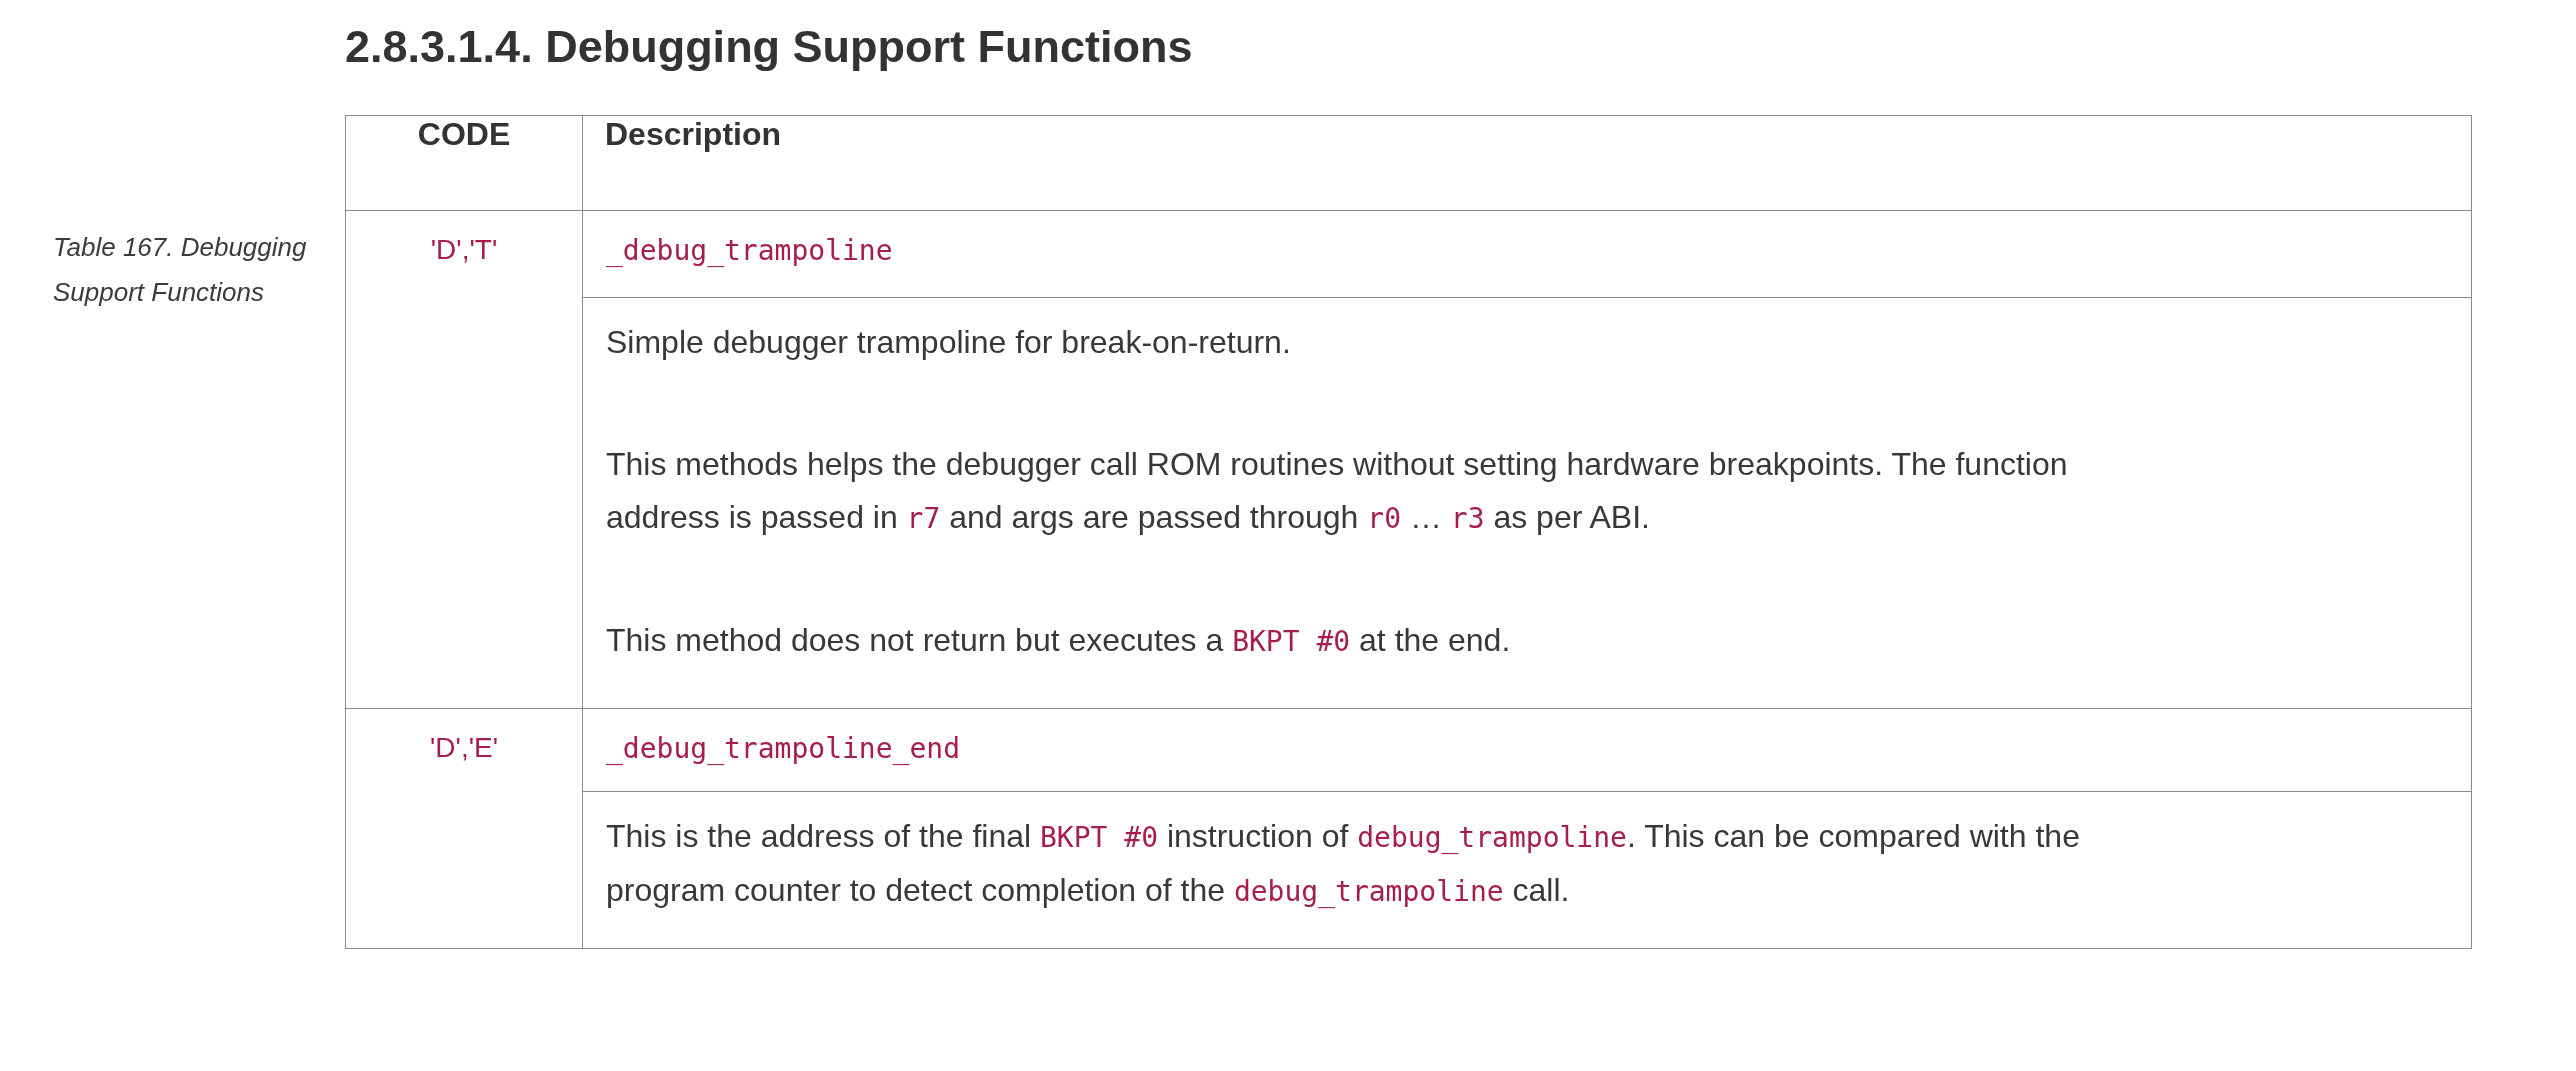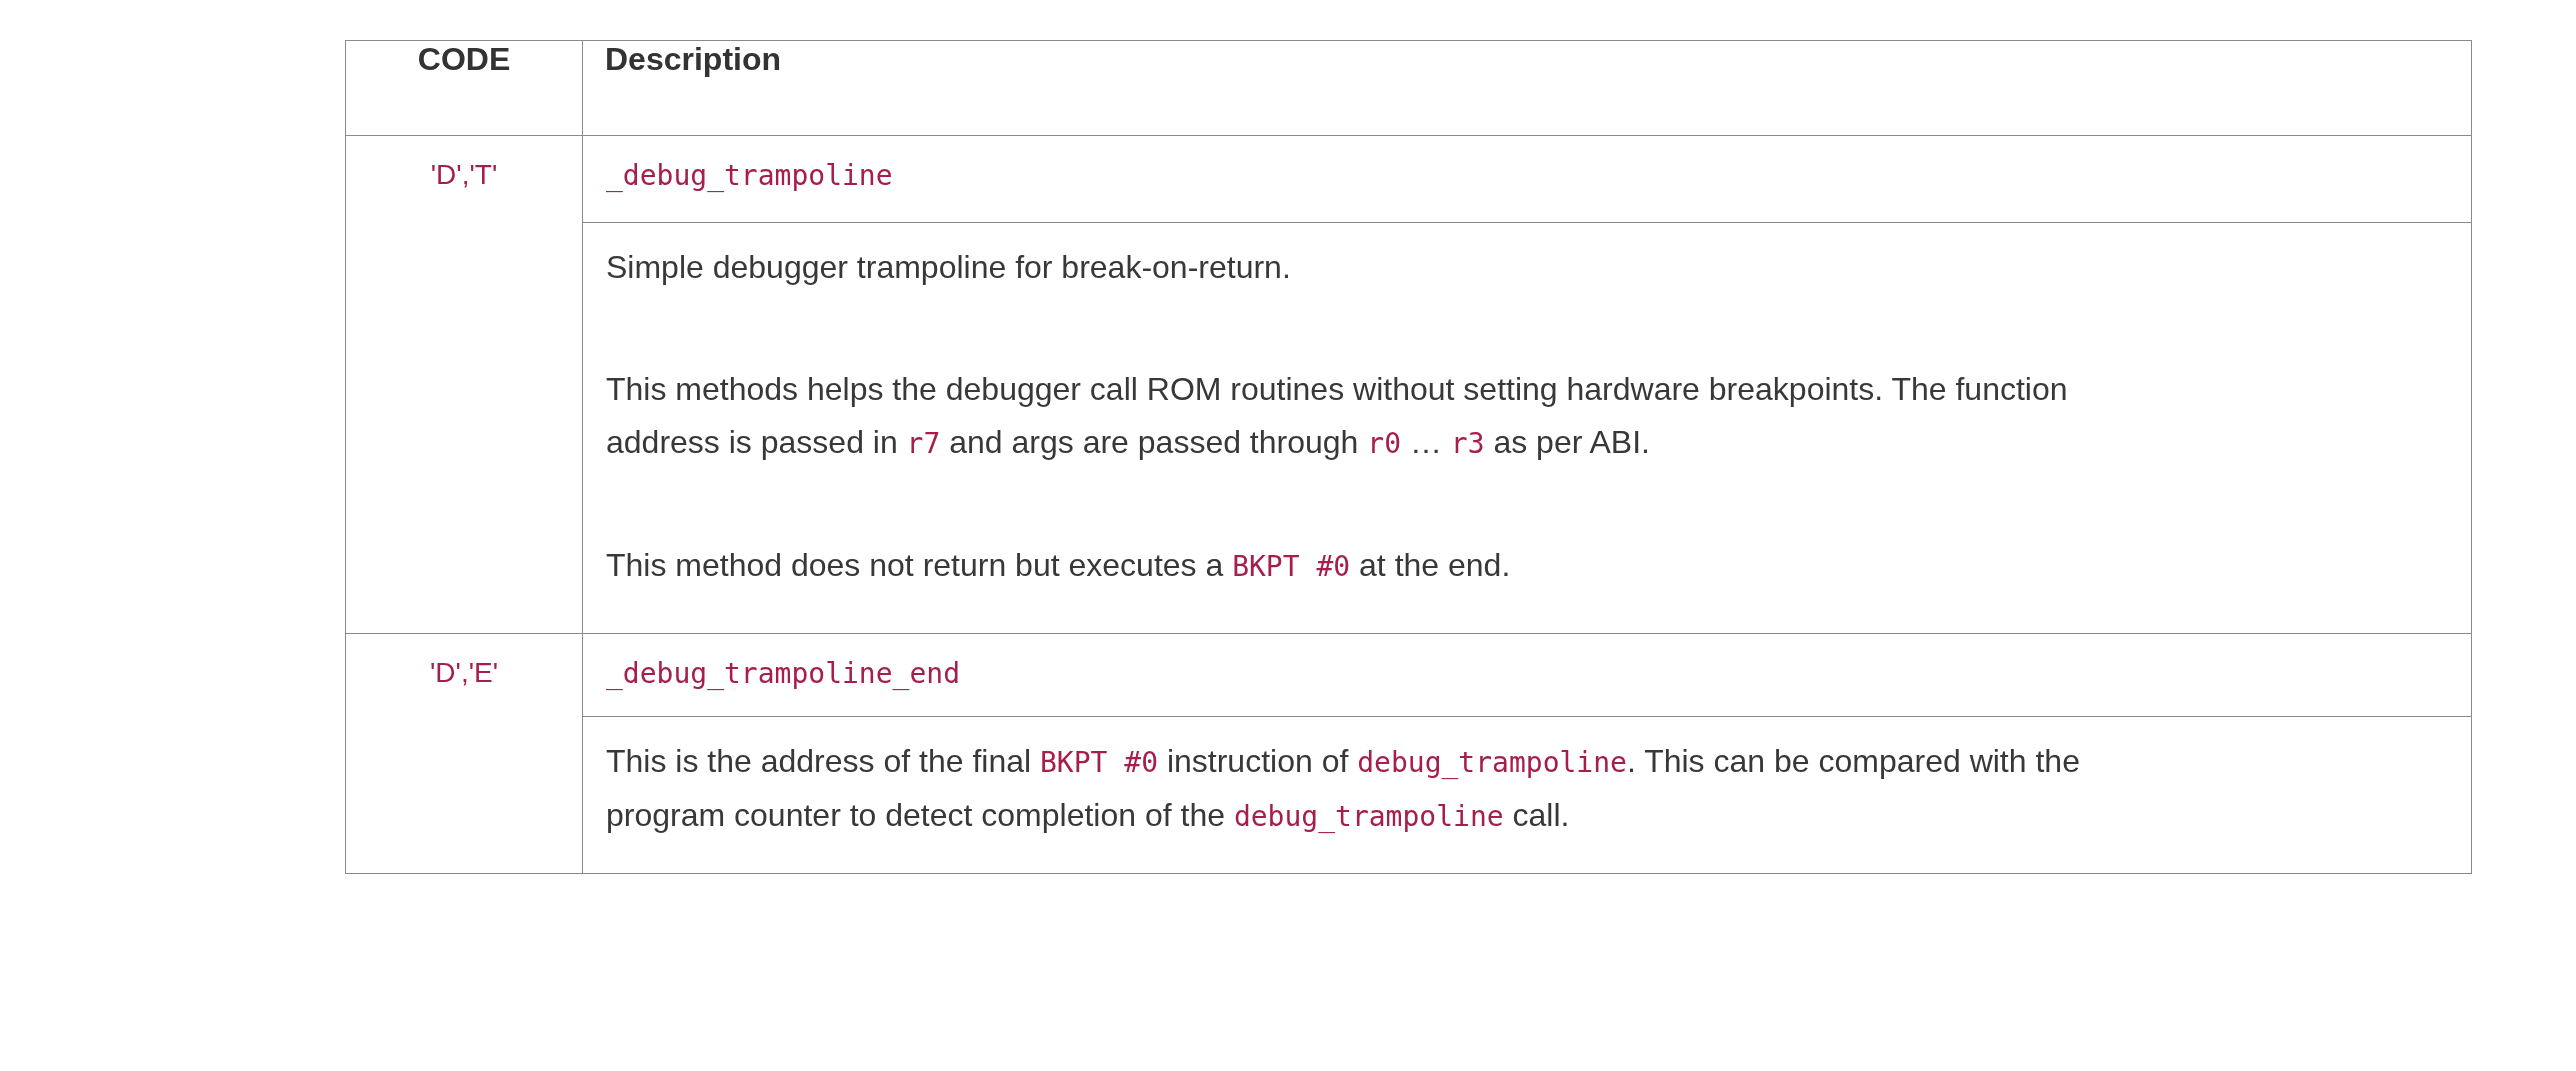--- a/index.html
+++ b/index.html
@@ -96,23 +96,25 @@
     font-family: "DejaVu Sans Mono", monospace;
     font-size: 28px;
     color: #a61e4b;
   }
 </style>
 </head>
 <body>
 
 <div class="page">
 
+  <div class="table-caption">Table 167. Debugging Support Functions</div>
 
   <div class="main-col">
 
+    <h2 class="section-title">2.8.3.1.4. Debugging Support Functions</h2>
 
 
     <table class="functions-table">
       <colgroup>
         <col class="c-code">
         <col class="c-desc">
       </colgroup>
       <thead>
         <tr>
           <th class="h-code">CODE</th>

